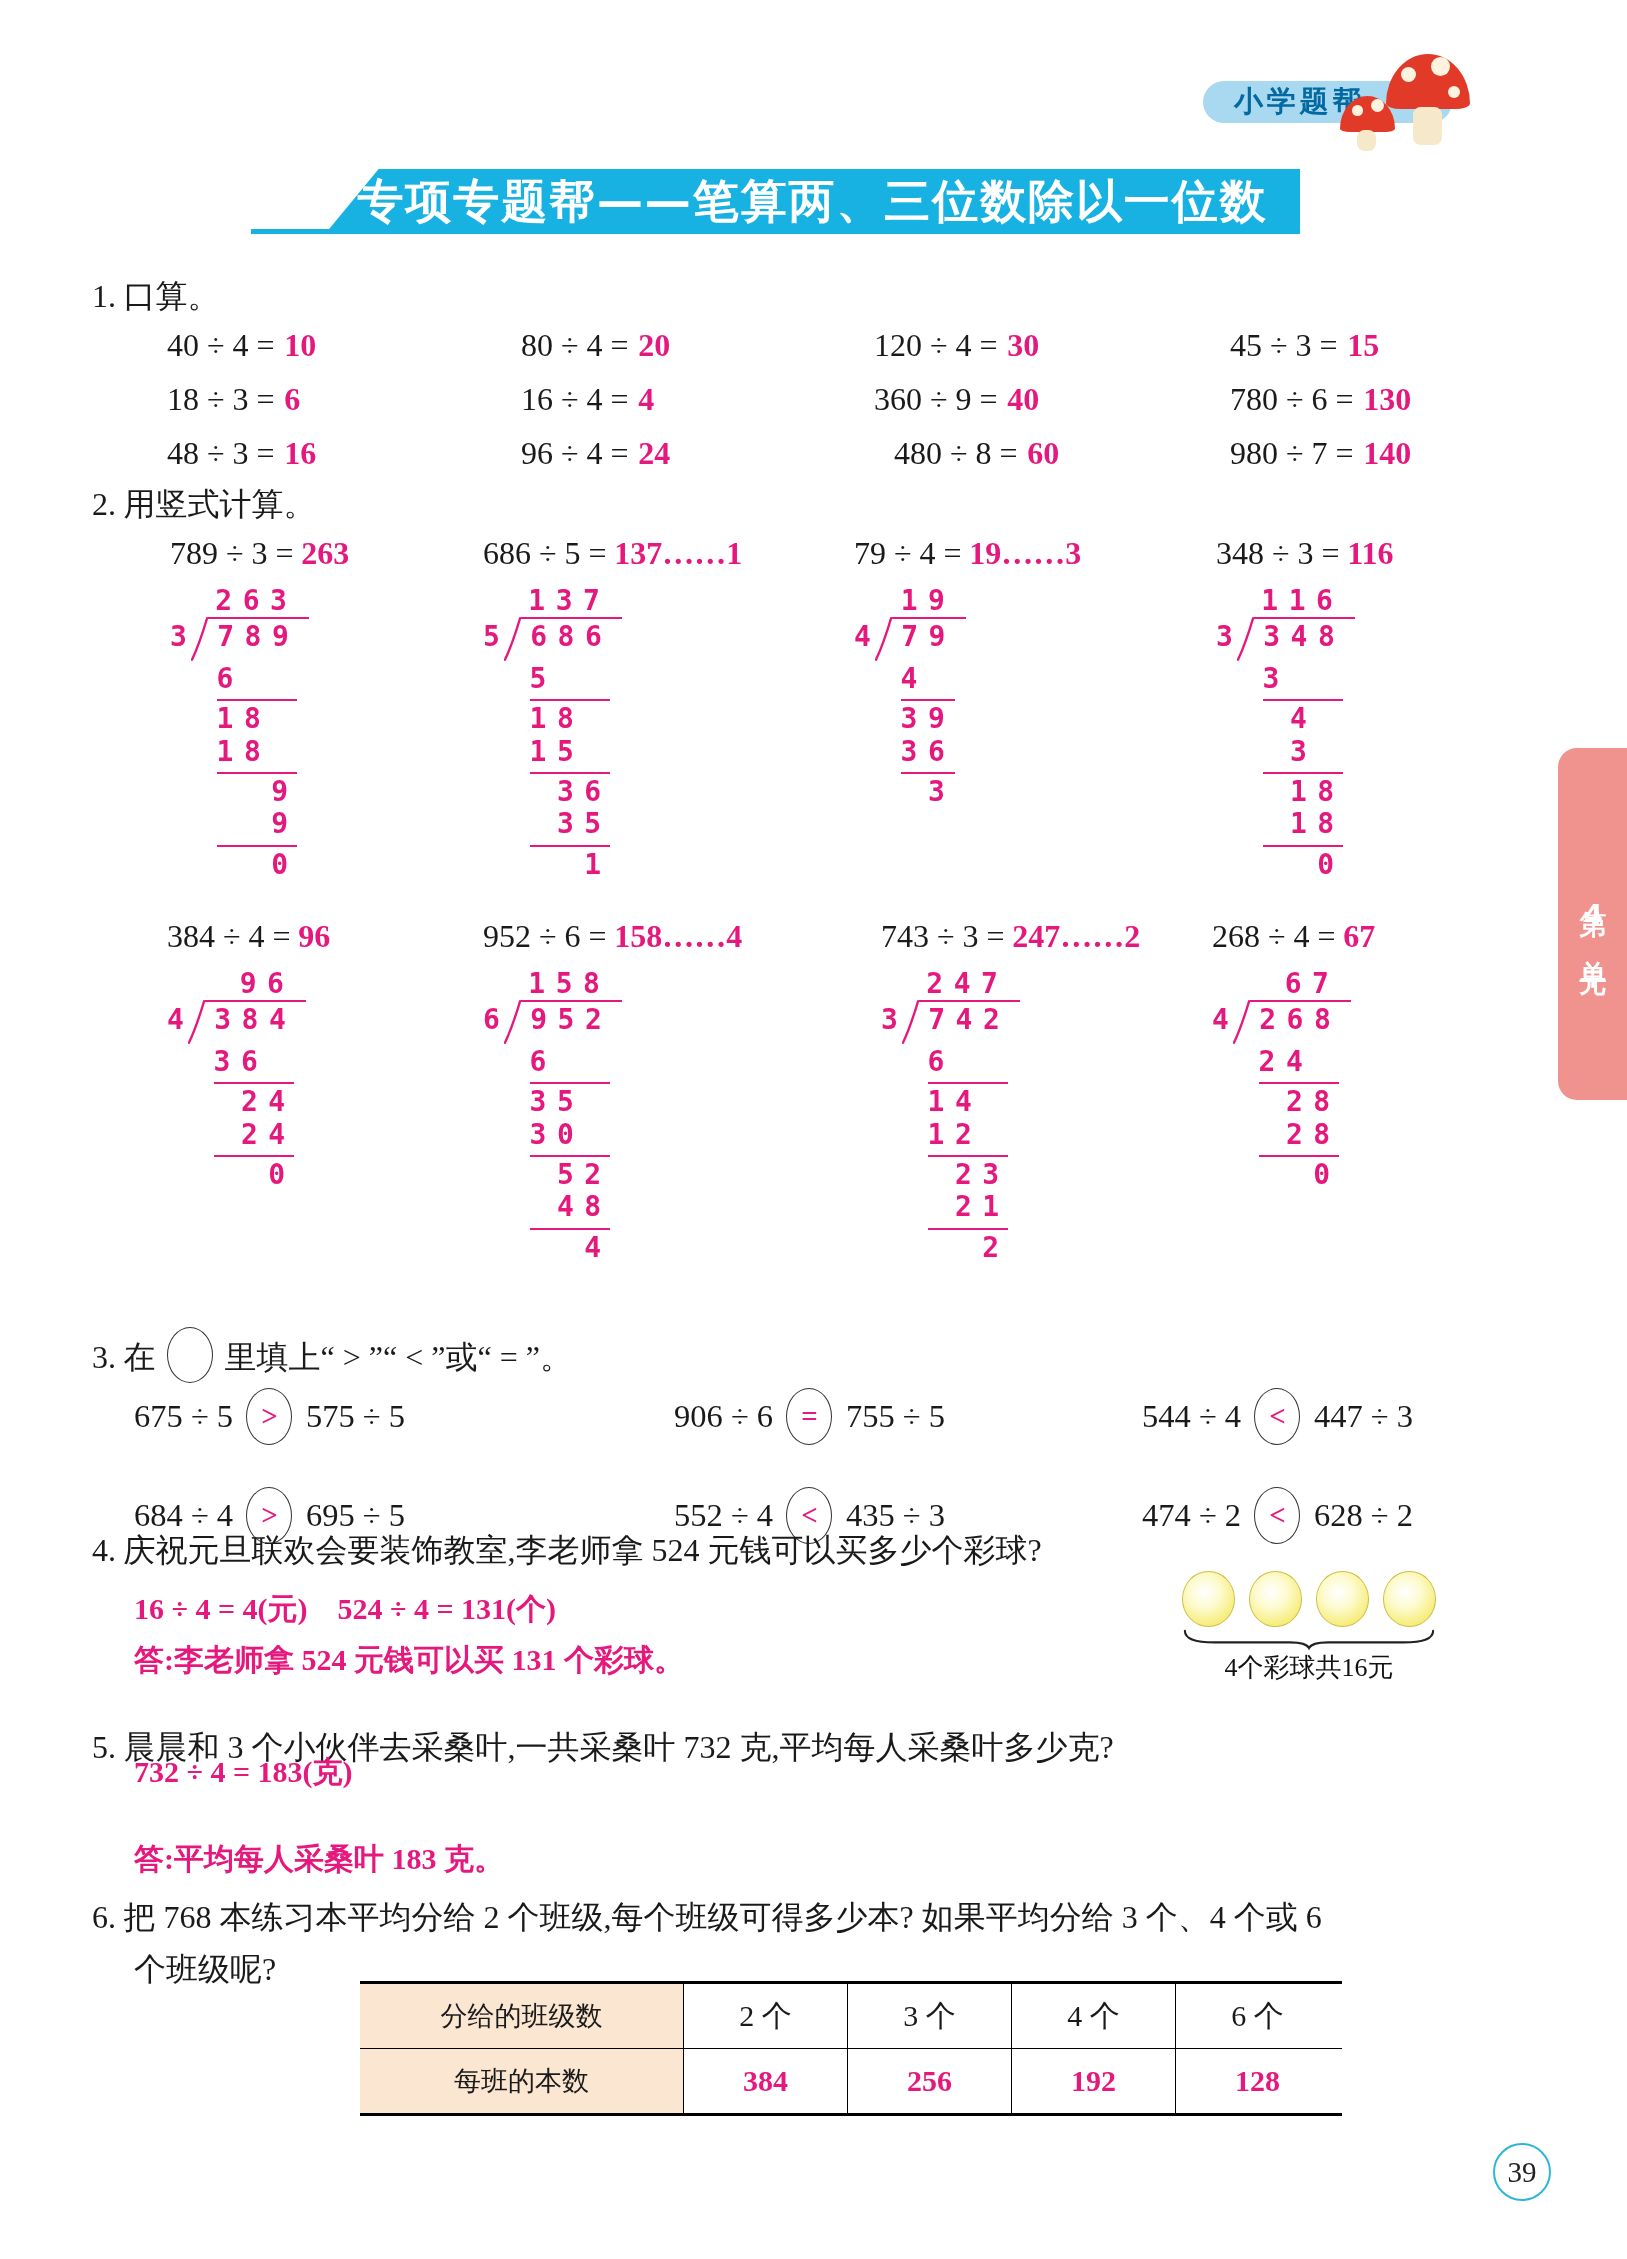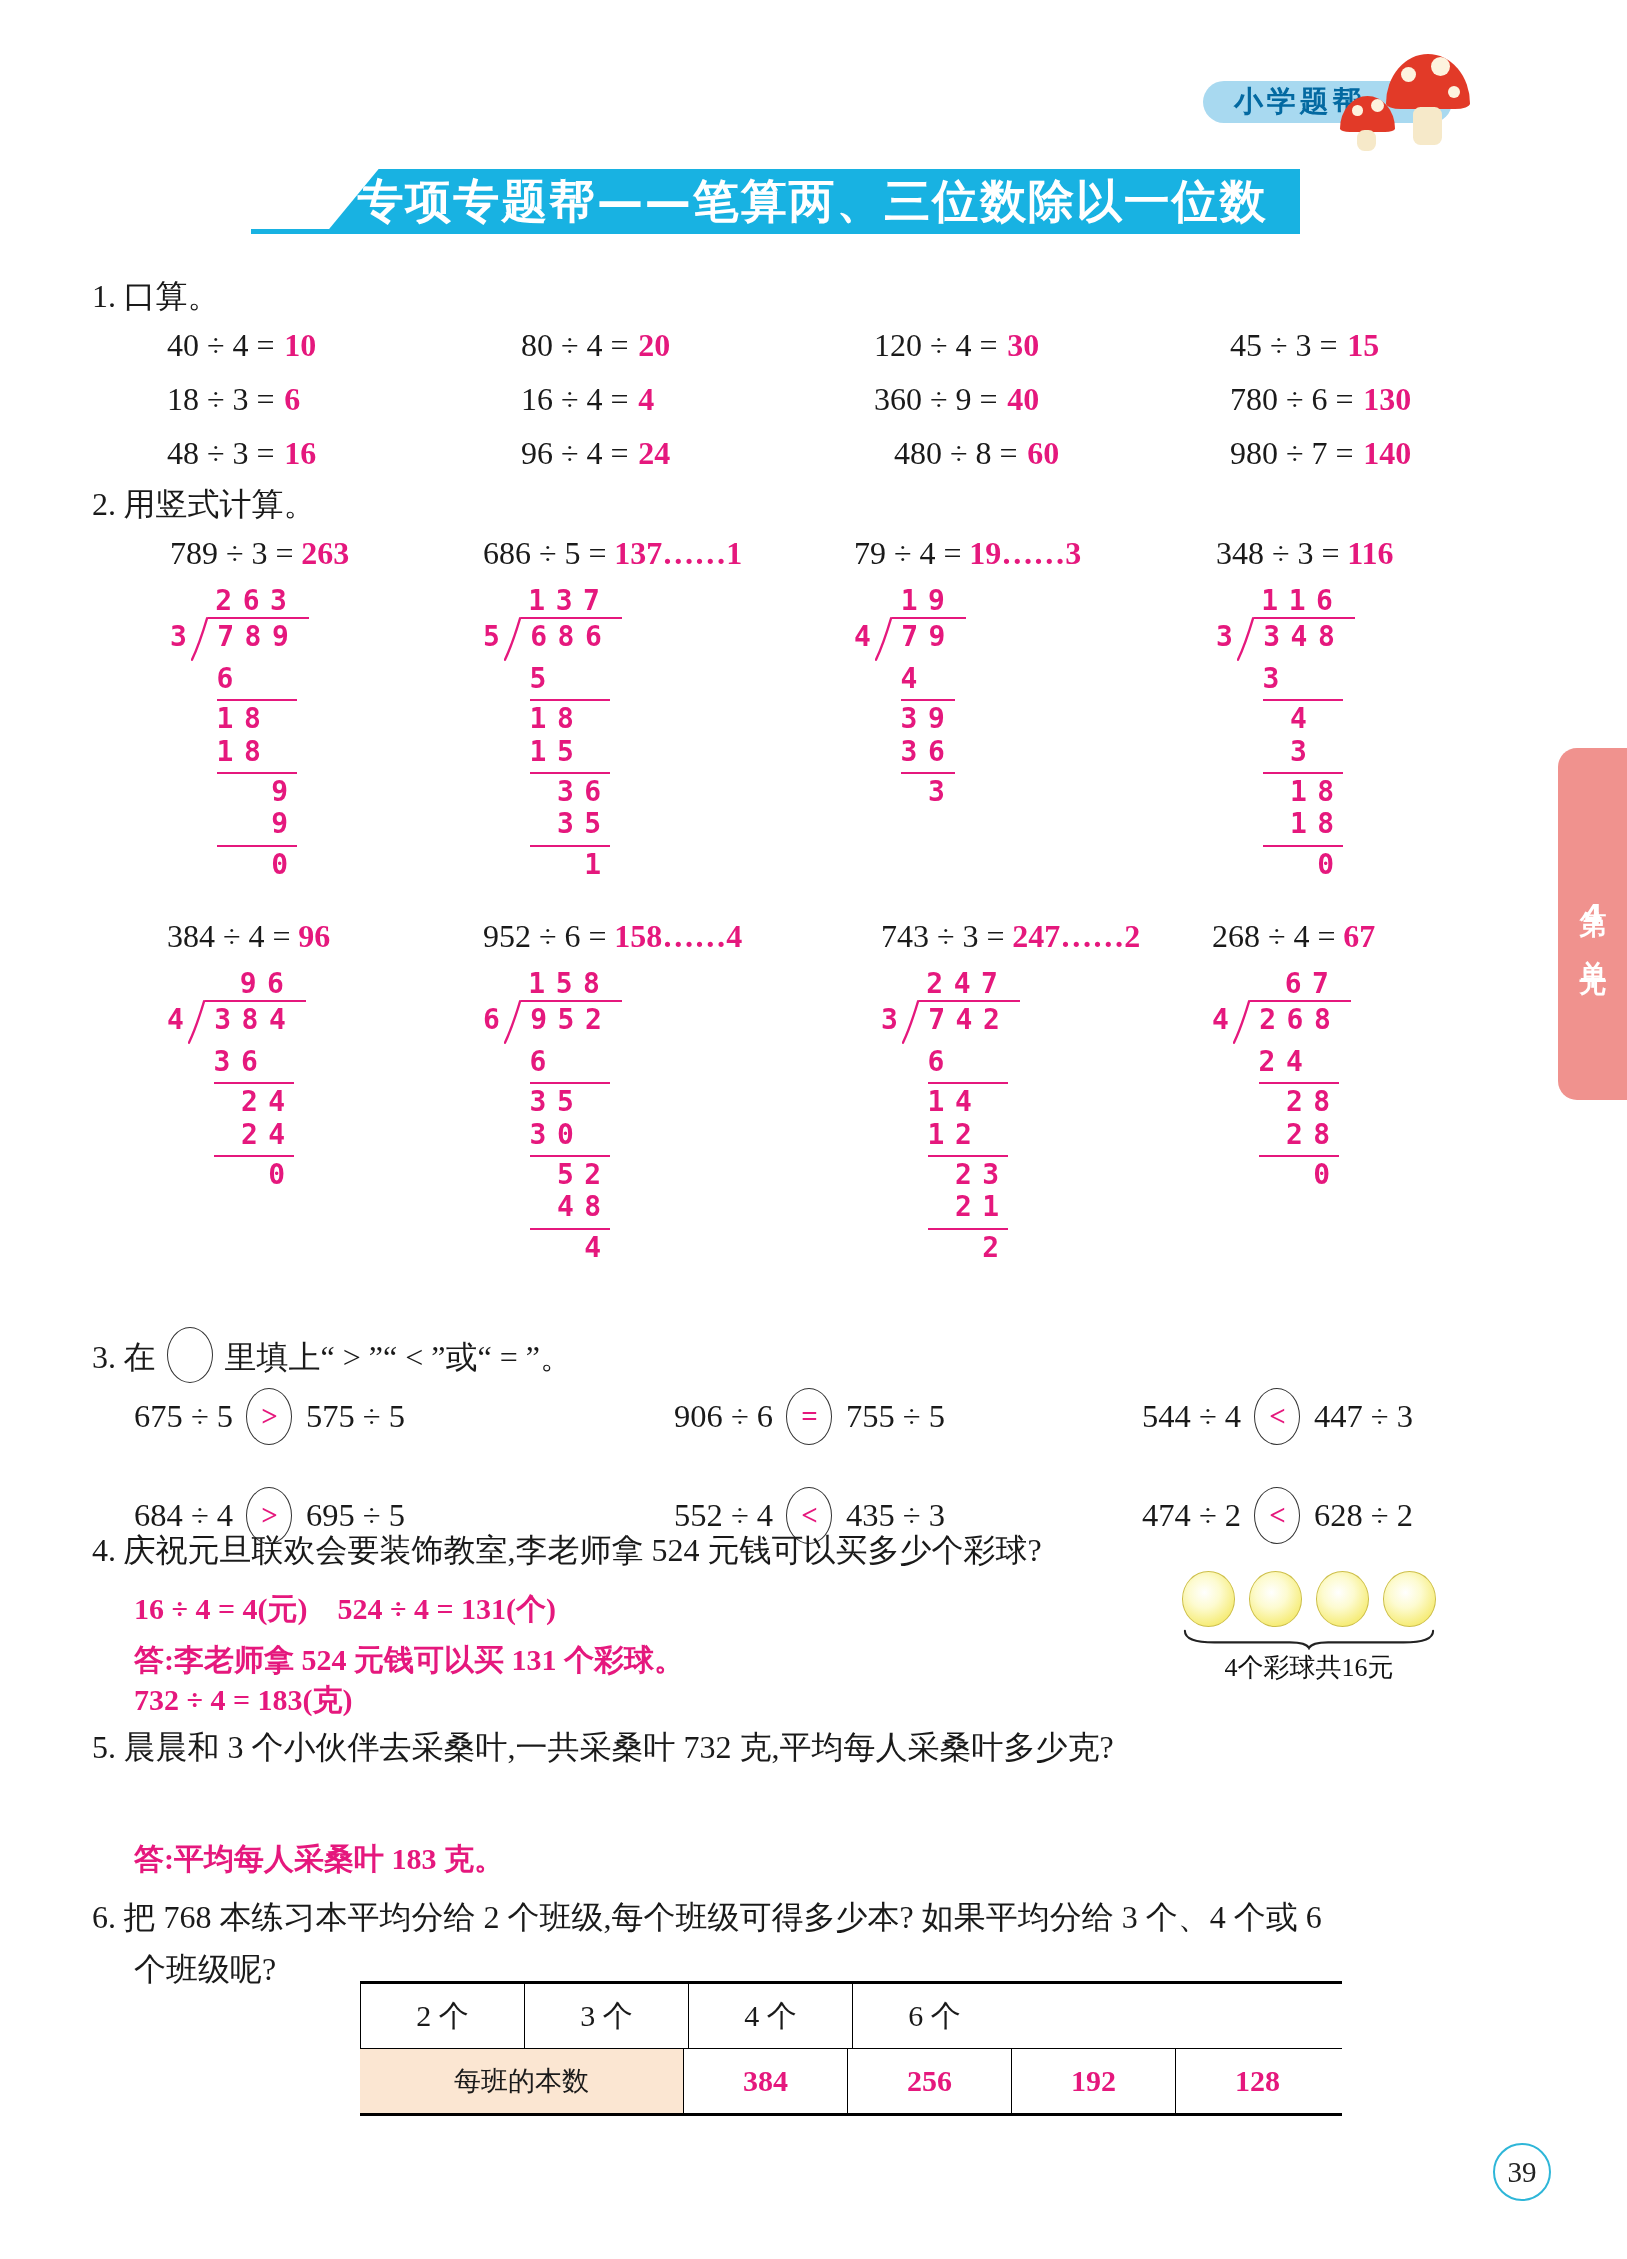--- a/index.html
+++ b/index.html
@@ -417,29 +417,30 @@
       <div class="balloon"></div>
     </div>
   <svg id="brace" width="254" height="21" viewBox="0 0 266 22">
     <path d="M3 2 Q3 14 34 14 L113 14 Q130 14 133 20 Q136 14 153 14 L232 14 Q263 14 263 2" fill="none" stroke="#222" stroke-width="2.2" stroke-linecap="round"></path>
   </svg>
   <div id="balloon-caption">4个彩球共16元</div>
 
   <div class="q-head" style="left:92px;top:1726px;">
     <span class="q-num">5.</span><span>晨晨和 3 个小伙伴去采桑叶,一共采桑叶 732 克,平均每人采桑叶多少克?</span>
   </div>
-  <div class="workline" style="left:134px;top:1680px;font-family:Liberation Serif, serif;">732 ÷ 4 = 183(克)</div>
+  <div class="workline" style="left:134px;top:1752px;font-family:Liberation Serif, serif;">732 ÷ 4 = 183(克)</div>
   <div class="workline" style="left:134px;top:1839px;">答:平均每人采桑叶 183 克。</div>
 
   <div class="q-head" style="left:92px;top:1896px;">
     <span class="q-num">6.</span><span>把 768 本练习本平均分给 2 个班级,每个班级可得多少本? 如果平均分给 3 个、4 个或 6</span>
   </div>
   <div class="q-head" style="left:134px;top:1948px;">个班级呢?</div>
   <div id="q6-table">
       <div class="t-row">
+        <div class="t-cell t-h">分给的班级数</div>
         <div class="t-cell t-d">2 个</div>
         <div class="t-cell t-d">3 个</div>
         <div class="t-cell t-d">4 个</div>
         <div class="t-cell t-d">6 个</div>
       </div>
       <div class="t-row">
         <div class="t-cell t-h">每班的本数</div>
         <div class="t-cell t-d val">384</div>
         <div class="t-cell t-d val">256</div>
         <div class="t-cell t-d val">192</div>

